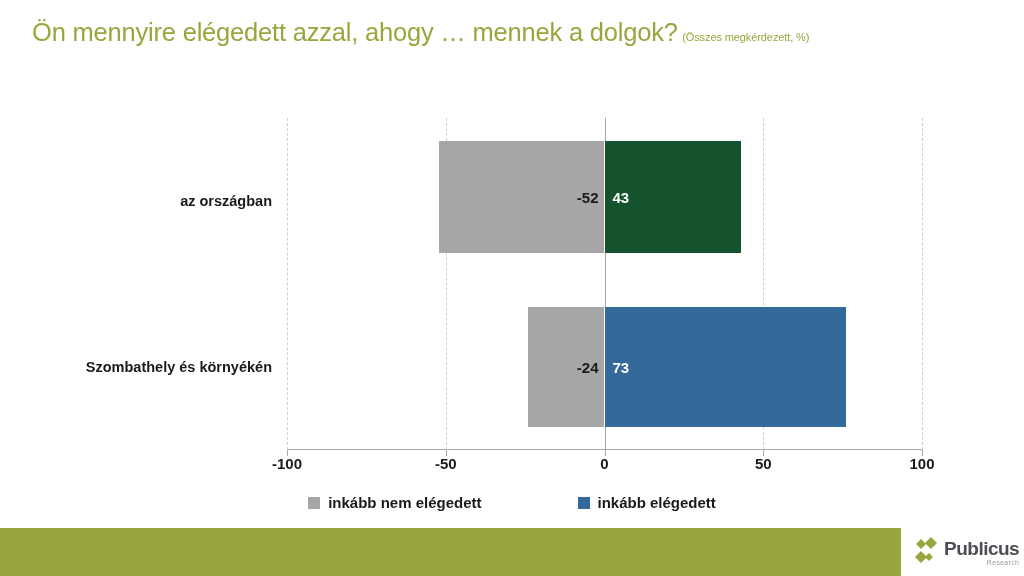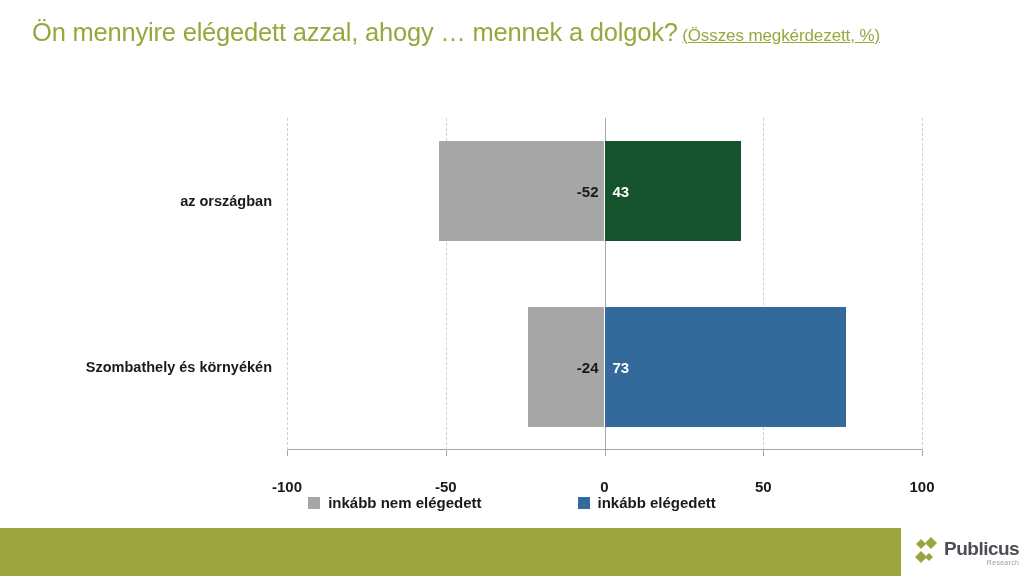--- a/index.html
+++ b/index.html
@@ -23,25 +23,24 @@
     width: 900px;
   }
   #title-main {
     font-size: 25.5px;
     font-weight: normal;
     color: #9AA63D;
     letter-spacing: -0.2px;
     line-height: 1.28;
   }
   #title-sub {
-    font-size: 17px;
+    font-size: 11px;
     font-weight: normal;
     color: #9AA63D;
     letter-spacing: -0.1px;
-    text-decoration: underline;
   }
 
   
   #chart {
     position: absolute;
     left: 0;
     top: 0;
     width: 1024px;
     height: 520px;
   }
@@ -130,21 +129,21 @@
     left: 10px;
     top: 118px;
     width: 262px;
     height: 332px;
   }
 
   
   #x-ticklabels {
     position: absolute;
     left: 287px;
-    top: 478px;
+    top: 455px;
     width: 635px;
     height: 24px;
   }
   .x-ticklabel {
     position: absolute;
     top: 0;
     transform: translateX(-50%);
     font-size: 15px;
     font-weight: bold;
     color: #1a1a1a;
@@ -248,21 +247,21 @@
   <div class="gridline" style="left: 0px;"></div>
       <div class="tick-mark" style="left: 0px;"></div>
       <div class="gridline" style="left: 158.75px;"></div>
       <div class="tick-mark" style="left: 158.75px;"></div>
       <div id="axis-zero" style="left: 317.5px;"></div>
       <div class="tick-mark" style="left: 317.5px;"></div>
       <div class="gridline" style="left: 476.25px;"></div>
       <div class="tick-mark" style="left: 476.25px;"></div>
       <div class="gridline" style="left: 635px;"></div>
       <div class="tick-mark" style="left: 635px;"></div>
-      <div class="bar-group" style="top: 23px; height: 100px;">
+      <div class="bar-group" style="top: 23px; height: 112px;">
         <div class="bar neg" style="left: 152.4px; width: 165.1px; background: rgb(166, 166, 166);">
           <span class="bar-label neg">-52</span>
         </div>
         <div class="bar pos" style="left: 317.5px; width: 136.525px; background: #14532d;">
           <span class="bar-label pos">43</span>
         </div>
       </div>
       <div class="bar-group" style="top: 189px; height: 120px;">
         <div class="bar neg" style="left: 241.3px; width: 76.2px; background: rgb(166, 166, 166);">
           <span class="bar-label neg">-24</span>

